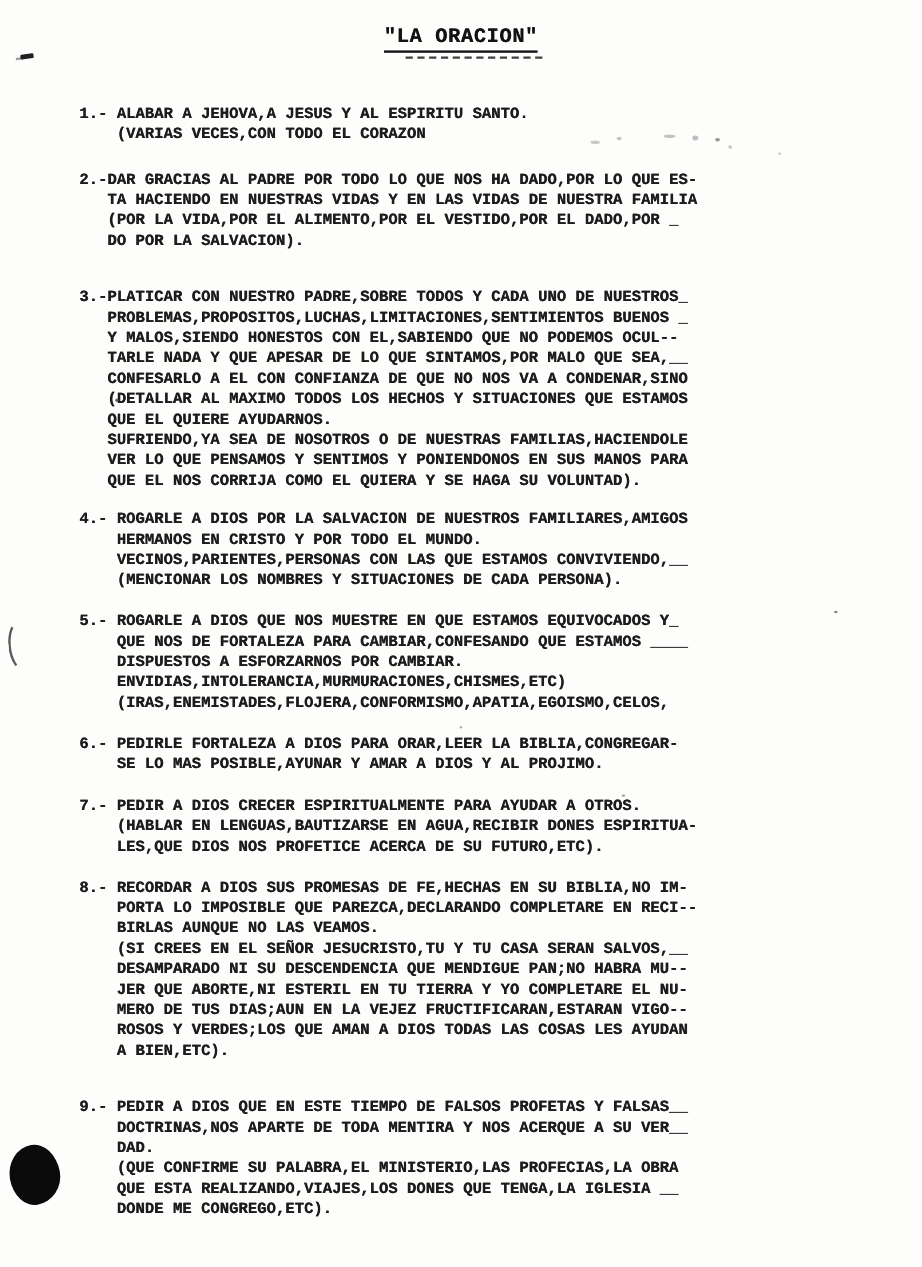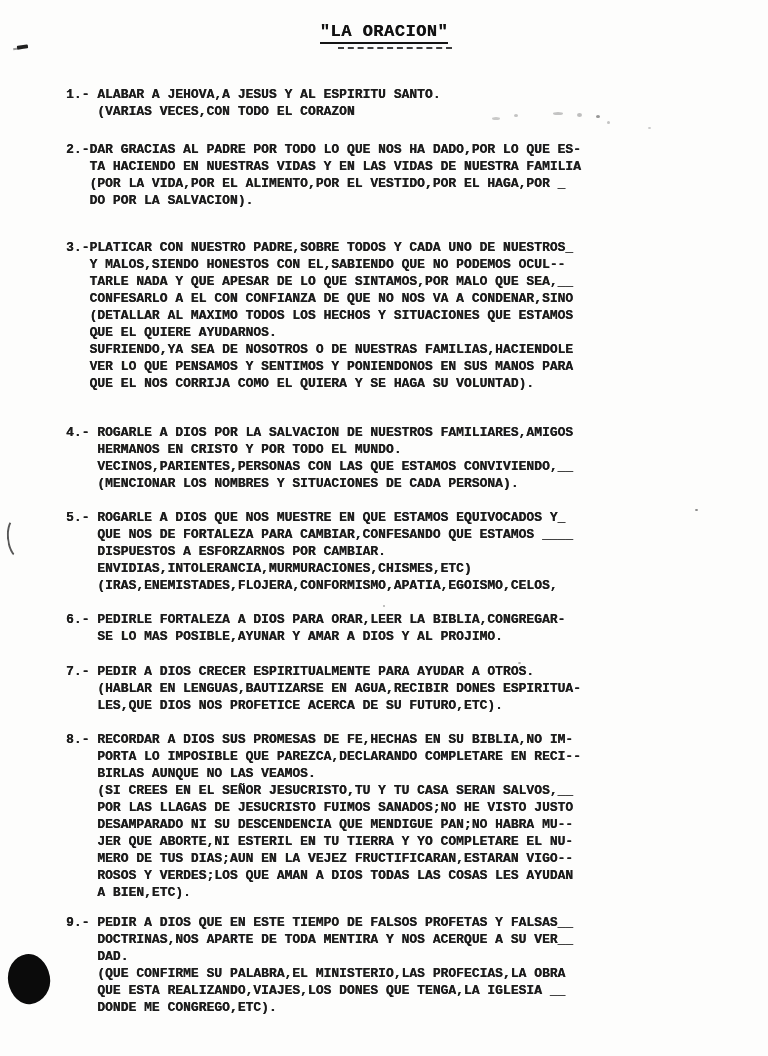--- a/index.html
+++ b/index.html
@@ -54,26 +54,27 @@
   <div class="title-dashes"></div>
 
   <div class="item" style="top:86px">
     <div class="line">1.- ALABAR A JEHOVA,A JESUS Y AL ESPIRITU SANTO.</div>
     <div class="line">    (VARIAS VECES,CON TODO EL CORAZON</div>
   </div>
 
   <div class="item" style="top:141px">
     <div class="line">2.-DAR GRACIAS AL PADRE POR TODO LO QUE NOS HA DADO,POR LO QUE ES-</div>
     <div class="line">   TA HACIENDO EN NUESTRAS VIDAS Y EN LAS VIDAS DE NUESTRA FAMILIA</div>
-    <div class="line">   (POR LA VIDA,POR EL ALIMENTO,POR EL VESTIDO,POR EL HAGA,POR _</div>
+    <div class="line">   (POR LA VIDA,POR EL ALIMENTO,POR EL VESTIDO,POR EL DADO,POR _</div>
     <div class="line">   DO POR LA SALVACION).</div>
   </div>
 
   <div class="item" style="top:239px">
     <div class="line">3.-PLATICAR CON NUESTRO PADRE,SOBRE TODOS Y CADA UNO DE NUESTROS_</div>
+    <div class="line">   PROBLEMAS,PROPOSITOS,LUCHAS,LIMITACIONES,SENTIMIENTOS BUENOS _</div>
     <div class="line">   Y MALOS,SIENDO HONESTOS CON EL,SABIENDO QUE NO PODEMOS OCUL--</div>
     <div class="line">   TARLE NADA Y QUE APESAR DE LO QUE SINTAMOS,POR MALO QUE SEA,__</div>
     <div class="line">   CONFESARLO A EL CON CONFIANZA DE QUE NO NOS VA A CONDENAR,SINO</div>
     <div class="line">   (DETALLAR AL MAXIMO TODOS LOS HECHOS Y SITUACIONES QUE ESTAMOS</div>
     <div class="line">   QUE EL QUIERE AYUDARNOS.</div>
     <div class="line">   SUFRIENDO,YA SEA DE NOSOTROS O DE NUESTRAS FAMILIAS,HACIENDOLE</div>
     <div class="line">   VER LO QUE PENSAMOS Y SENTIMOS Y PONIENDONOS EN SUS MANOS PARA</div>
     <div class="line">   QUE EL NOS CORRIJA COMO EL QUIERA Y SE HAGA SU VOLUNTAD).</div>
   </div>
 
@@ -101,21 +102,20 @@
     <div class="line">7.- PEDIR A DIOS CRECER ESPIRITUALMENTE PARA AYUDAR A OTROS.</div>
     <div class="line">    (HABLAR EN LENGUAS,BAUTIZARSE EN AGUA,RECIBIR DONES ESPIRITUA-</div>
     <div class="line">    LES,QUE DIOS NOS PROFETICE ACERCA DE SU FUTURO,ETC).</div>
   </div>
 
   <div class="item" style="top:731px">
     <div class="line">8.- RECORDAR A DIOS SUS PROMESAS DE FE,HECHAS EN SU BIBLIA,NO IM-</div>
     <div class="line">    PORTA LO IMPOSIBLE QUE PAREZCA,DECLARANDO COMPLETARE EN RECI--</div>
     <div class="line">    BIRLAS AUNQUE NO LAS VEAMOS.</div>
     <div class="line">    (SI CREES EN EL SEÑOR JESUCRISTO,TU Y TU CASA SERAN SALVOS,__</div>
-    <div class="line">    POR LAS LLAGAS DE JESUCRISTO FUIMOS SANADOS;NO HE VISTO JUSTO</div>
     <div class="line">    DESAMPARADO NI SU DESCENDENCIA QUE MENDIGUE PAN;NO HABRA MU--</div>
     <div class="line">    JER QUE ABORTE,NI ESTERIL EN TU TIERRA Y YO COMPLETARE EL NU-</div>
     <div class="line">    MERO DE TUS DIAS;AUN EN LA VEJEZ FRUCTIFICARAN,ESTARAN VIGO--</div>
     <div class="line">    ROSOS Y VERDES;LOS QUE AMAN A DIOS TODAS LAS COSAS LES AYUDAN</div>
     <div class="line">    A BIEN,ETC).</div>
   </div>
 
   <div class="item" style="top:914px">
     <div class="line">9.- PEDIR A DIOS QUE EN ESTE TIEMPO DE FALSOS PROFETAS Y FALSAS__</div>
     <div class="line">    DOCTRINAS,NOS APARTE DE TODA MENTIRA Y NOS ACERQUE A SU VER__</div>

